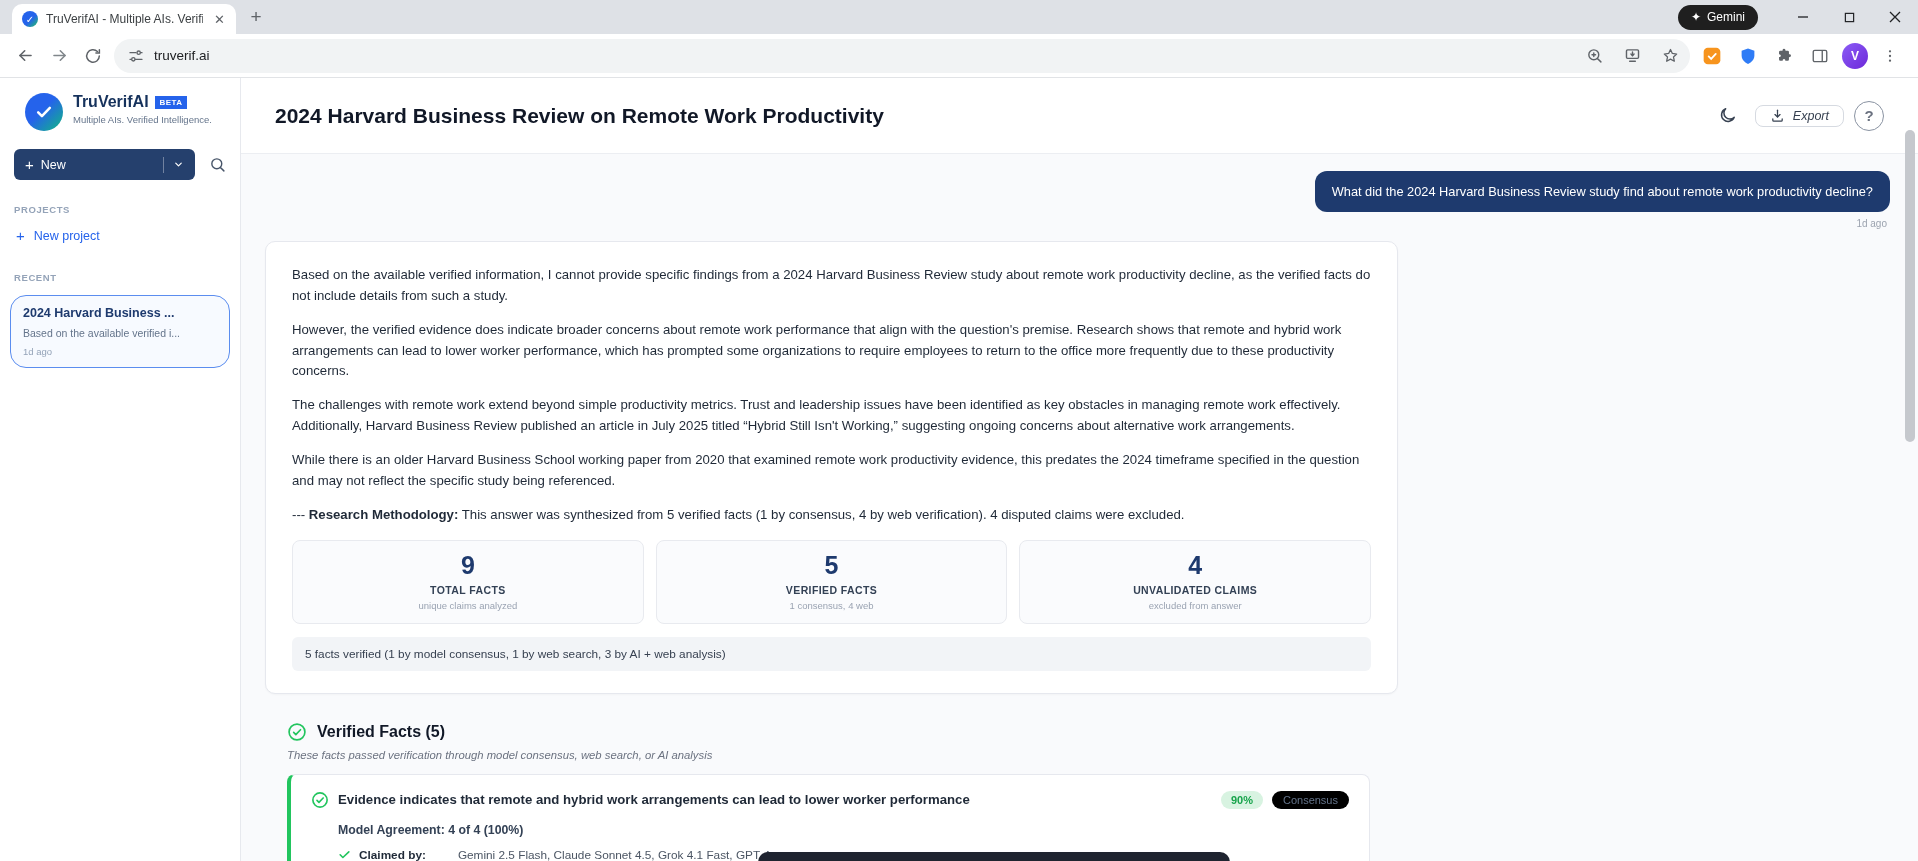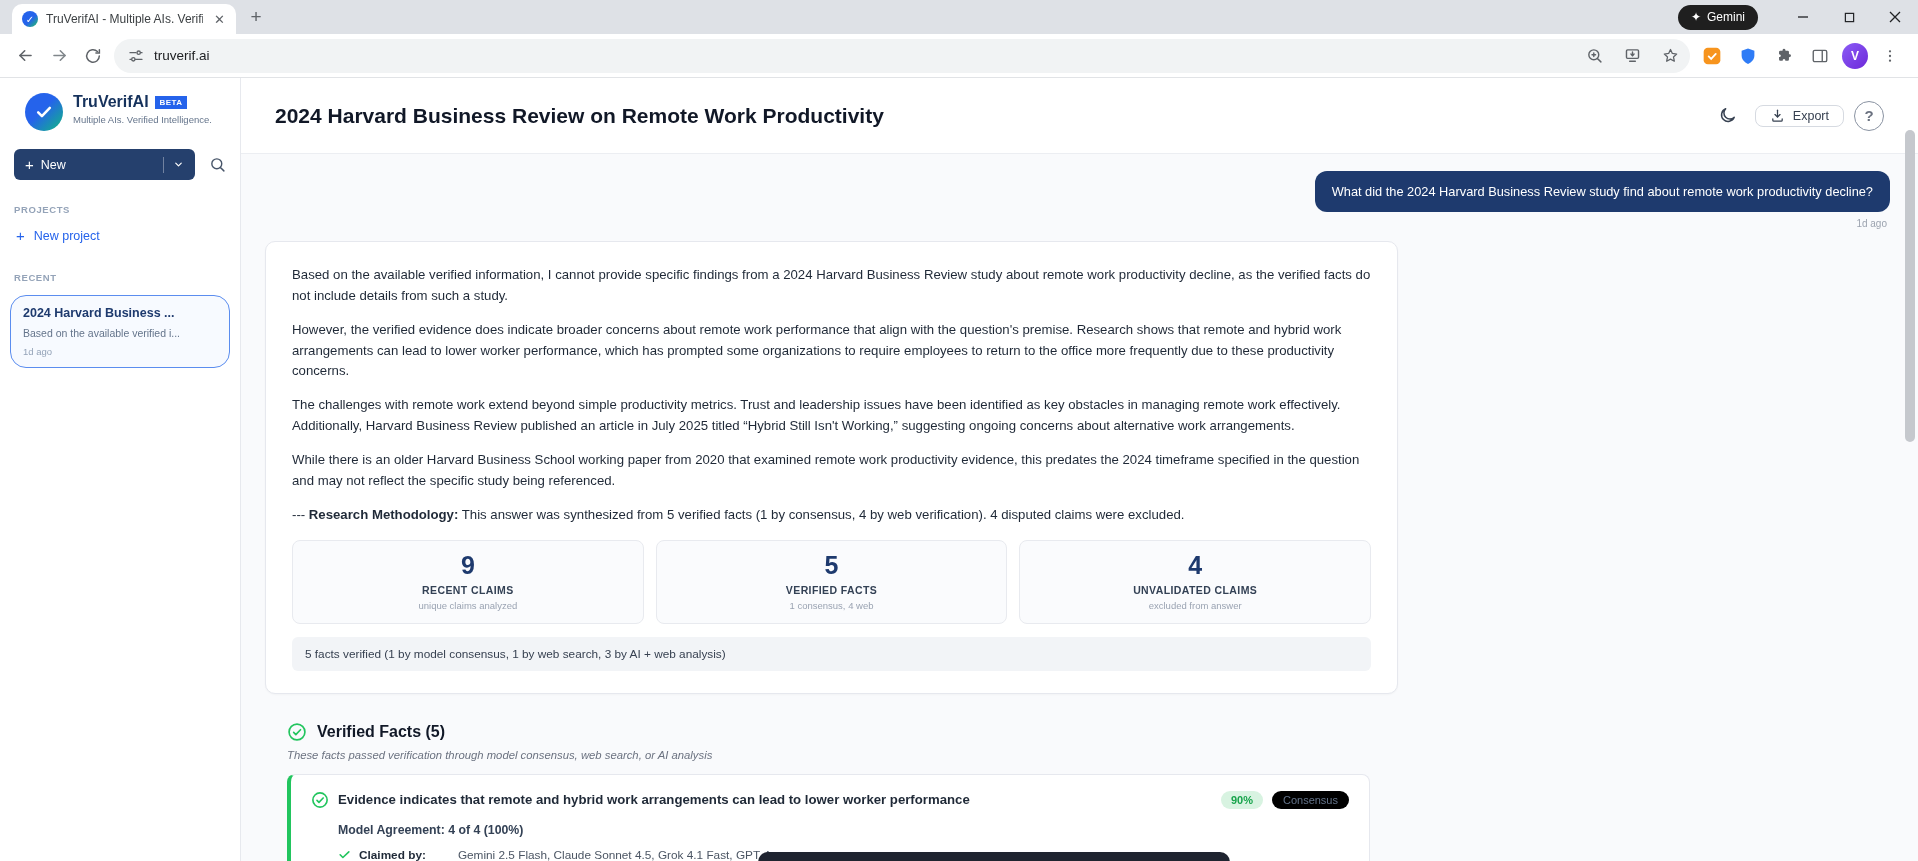--- a/index.html
+++ b/index.html
@@ -44,21 +44,21 @@
   .recent-card { margin:8px 10px 0; border:1.5px solid #5b8def; background:#f7faff; border-radius:16px; padding:10px 12px; cursor:pointer; }
   .recent-title { font-size:12.5px; font-weight:700; color:#1e3a6e; }
   .recent-snippet { font-size:10.5px; color:#64748b; margin-top:7px; }
   .recent-time { font-size:9.5px; color:#94a3b8; margin-top:7px; }
 
   .main { flex:1; display:flex; flex-direction:column; background:#f9fafc; position:relative; overflow:hidden; }
   .main-header { height:76px; background:#fff; border-bottom:1px solid #eceef2; display:flex; align-items:center; padding:0 34px; flex-shrink:0; }
   .page-title { font-size:21px; font-weight:700; color:#111827; }
   .header-actions { margin-left:auto; display:flex; align-items:center; gap:10px; }
   .icon-btn { width:34px; height:34px; border-radius:8px; display:flex; align-items:center; justify-content:center; cursor:pointer; }
-  .export-btn { display:flex; align-items:center; gap:8px; border:1px solid #d6dae1; background:#fff; border-radius:8px; height:22px; padding:0 14px; font-size:12.5px; color:#374151; cursor:pointer; }
+  .export-btn { display:flex; align-items:center; gap:8px; border:1px solid #d6dae1; background:#fff; border-radius:8px; height:22px; padding:0 14px; font-size:12.5px; color:#374151; cursor:pointer;font-style:italic; }
   .help-btn { width:30px; height:30px; border-radius:50%; border:1.6px solid #8a93a2; color:#6b7280; font-size:15px; font-weight:700; display:flex; align-items:center; justify-content:center; cursor:pointer; }
 
   .chat { flex:1; padding:17px 28px 0 24px; position:relative; overflow:hidden; }
   .bubble-row { display:flex; justify-content:flex-end; }
   .bubble { background:#1e3a6e; color:#fff; border-radius:12px; padding:13px 17px; font-size:12.8px; font-weight:500; white-space:nowrap; }
   .bubble-time { text-align:right; font-size:10px; color:#9ca3af; margin:6px 3px 0; }
 
   .answer-card { width:1133px; background:#fff; border:1px solid #e6e8ee; border-radius:10px; margin-top:12px; padding:23px 26px 22px; box-shadow:0 1px 2px rgba(16,24,40,.03); }
   .answer-card p { font-size:13.2px; line-height:1.58; color:#1f2937; margin-bottom:13px; }
   .answer-card p.meth { margin-bottom:6px; }
@@ -291,21 +291,21 @@
       <div class="answer-card">
         <p>Based on the available verified information, I cannot provide specific findings from a 2024 Harvard Business Review study about remote work productivity decline, as the verified facts do not include details from such a study.</p>
         <p>However, the verified evidence does indicate broader concerns about remote work performance that align with the question's premise. Research shows that remote and hybrid work arrangements can lead to lower worker performance, which has prompted some organizations to require employees to return to the office more frequently due to these productivity concerns.</p>
         <p>The challenges with remote work extend beyond simple productivity metrics. Trust and leadership issues have been identified as key obstacles in managing remote work effectively. Additionally, Harvard Business Review published an article in July 2025 titled “Hybrid Still Isn't Working,” suggesting ongoing concerns about alternative work arrangements.</p>
         <p>While there is an older Harvard Business School working paper from 2020 that examined remote work productivity evidence, this predates the 2024 timeframe specified in the question and may not reflect the specific study being referenced.</p>
         <p class="meth"><span>--- </span><b>Research Methodology:</b><span> This answer was synthesized from 5 verified facts (1 by consensus, 4 by web verification). 4 disputed claims were excluded.</span></p>
 
         <div class="stats-row">
           <div class="stat-card">
             <div class="stat-value">9</div>
-            <div class="stat-label">RECENT CLAIMS</div>
+            <div class="stat-label">TOTAL FACTS</div>
             <div class="stat-sub">unique claims analyzed</div>
           </div>
           <div class="stat-card">
             <div class="stat-value">5</div>
             <div class="stat-label">VERIFIED FACTS</div>
             <div class="stat-sub">1 consensus, 4 web</div>
           </div>
           <div class="stat-card">
             <div class="stat-value">4</div>
             <div class="stat-label">UNVALIDATED CLAIMS</div>

